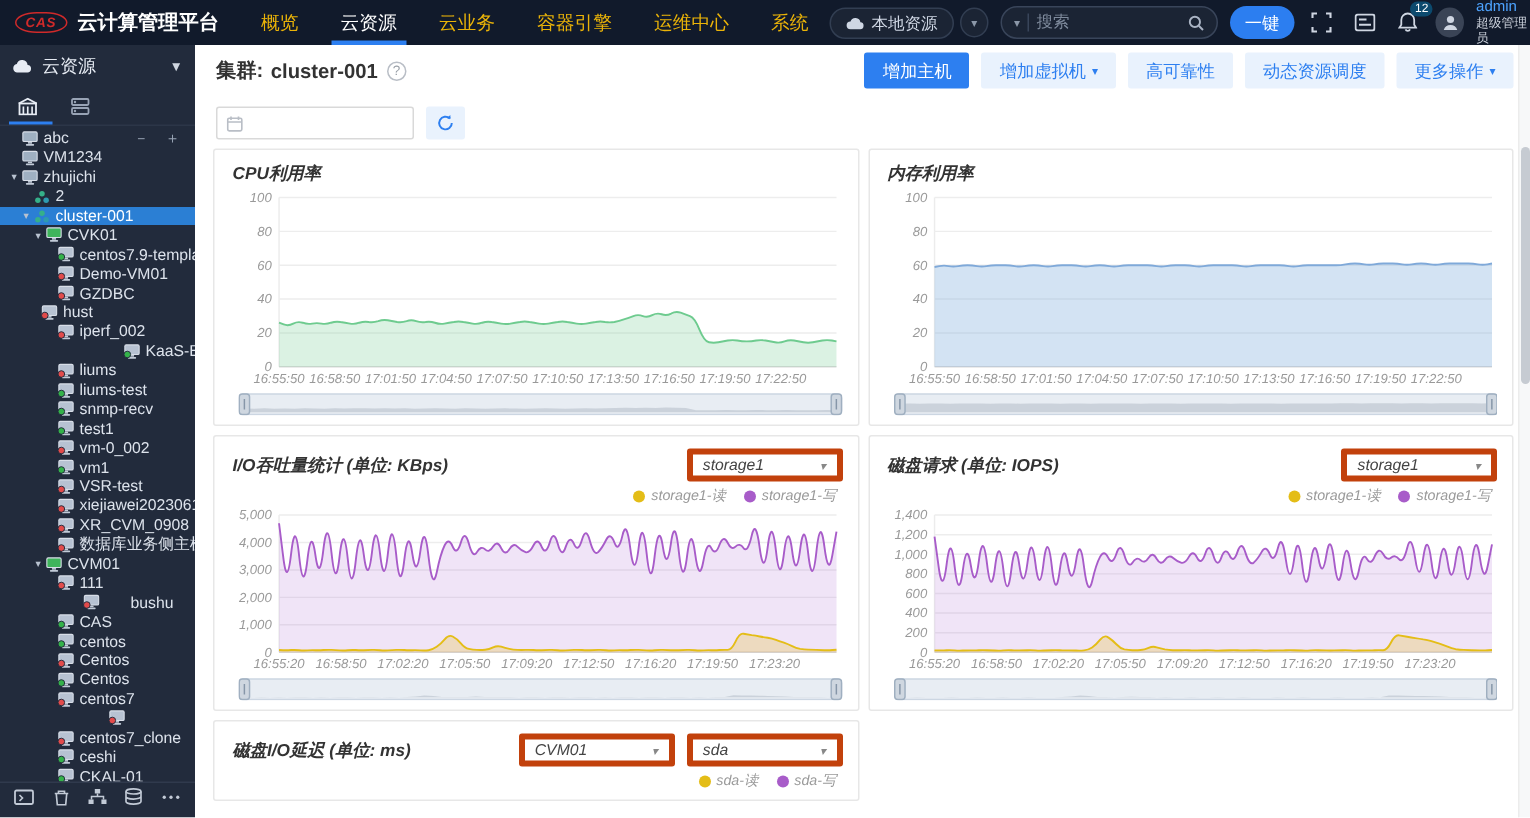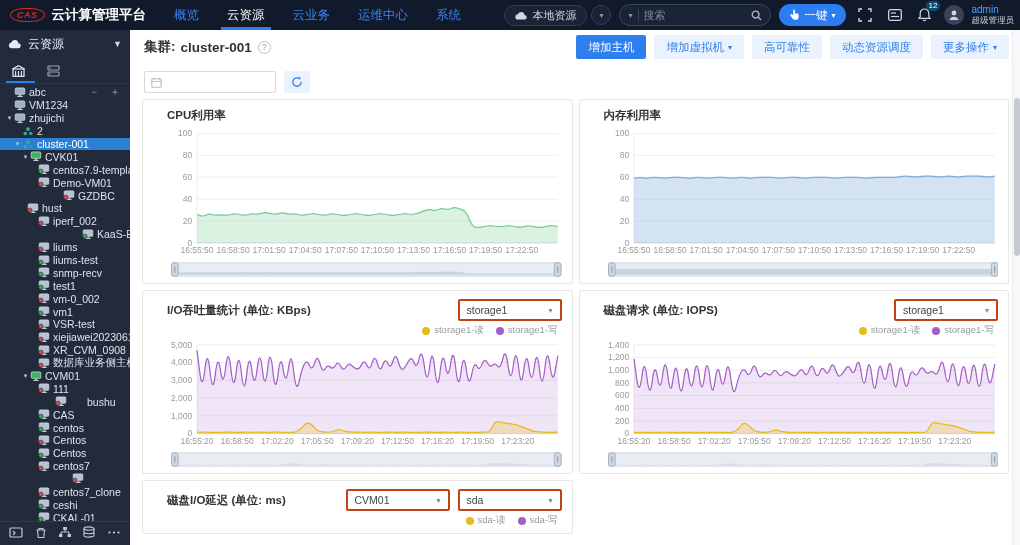--- a/index.html
+++ b/index.html
@@ -3,32 +3,32 @@
 <meta charset="utf-8">
 <style>
   * { box-sizing: border-box; margin: 0; padding: 0; }
   html,body { width:1020px; height:545px; overflow:hidden; font-family:"Liberation Sans",sans-serif; background:#fff; }
   
   .navbar { height:30px; background:#111a2b; display:flex; align-items:stretch; color:#c3ccda; position:relative; }
   .brand { display:flex; align-items:center; gap:7px; padding:0 14px 0 10px; }
   .logo { border:1.5px solid #d02a2a; color:#d02a2a; border-radius:50%/60%; font-size:9px; font-style:italic; font-weight:bold; padding:1px 6px; letter-spacing:0.5px; }
   .app-title { color:#fff; font-weight:bold; font-size:13.5px; white-space:nowrap; }
   .menu { display:flex; align-items:stretch; }
-  .nav-item { display:flex; align-items:center; padding:0 14px; font-size:12.5px; color:#3b82f6; cursor:pointer; position:relative; white-space:nowrap; }
+  .nav-item { display:flex; align-items:center; padding:0 14px; font-size:12.5px; color:#eab308; cursor:pointer; position:relative; white-space:nowrap; }
   .nav-item.active { color:#fff; }
   .nav-item.active::after { content:""; position:absolute; left:8px; right:8px; bottom:0; height:3px; background:#2d7ff0; }
   .nav-right { margin-left:auto; display:flex; align-items:center; gap:8px; padding-right:6px; }
   .pill { background:#1b2434; border:1px solid #323e52; border-radius:12px; height:21px; display:flex; align-items:center; gap:5px; padding:0 10px; font-size:11px; color:#cfd7e4; white-space:nowrap; }
   .caret-btn { width:20px; height:20px; border:1px solid #323e52; border-radius:50%; background:#1b2434; color:#8b97a8; font-size:8px; display:flex; align-items:center; justify-content:center; margin-left:-4px; }
   .search { background:#1b2434; border:1px solid #39455a; border-radius:12px; height:22px; width:152px; display:flex; align-items:center; padding:0 8px; gap:5px; }
   .search .sc { color:#8b97a8; font-size:8px; }
   .search .div { width:1px; height:12px; background:#39455a; }
   .search input { flex:1; background:transparent; border:none; outline:none; color:#cfd7e4; font-size:11px; width:60px; font-family:"Liberation Sans",sans-serif; }
   .search input::placeholder { color:#7e8a9c; }
-  .onekey { background:#2c7ef0; border-radius:12px; height:22px; display:flex; align-items:center; gap:4px; padding:0 10px; color:#fff; font-size:11.5px; white-space:nowrap; }
+  .onekey { background:#2c7ef0; border-radius:12px; height:22px; display:flex; align-items:center; gap:4px; padding:0 10px; color:#fff; font-size:11.5px; white-space:nowrap;flex-direction:column; }
   .onekey .oc { font-size:8px; }
   .nv-icon { width:22px; height:22px; display:flex; align-items:center; justify-content:center; position:relative; }
   .badge { position:absolute; top:-3px; left:12px; background:#0c4a6e; color:#fff; font-size:8px; line-height:10px; padding:0 3px; border-radius:6px; }
   .avatar { width:20px; height:20px; border-radius:50%; background:#3a4456; display:flex; align-items:center; justify-content:center; }
   .userblk { display:flex; flex-direction:column; line-height:10px; }
   .userblk .un { color:#4da3ff; font-size:10px; }
   .userblk .ur { color:#cdd3dd; font-size:8.5px; }
   
   .layout { display:flex; height:515px; position:relative; }
   
@@ -58,25 +58,25 @@
   .btn .bc { font-size:8px; }
   .tabs { display:flex; gap:26px; padding:0 16px; border-bottom:1px solid #e6e6e6; height:26px; }
   .tab { font-size:12px; color:#555; display:flex; align-items:center; position:relative; cursor:pointer; white-space:nowrap; }
   .tab.active { color:#2d7ff0; }
   .tab.active::after { content:""; position:absolute; left:0; right:0; bottom:-1px; height:2px; background:#2d7ff0; }
   .filter-row { display:flex; align-items:center; gap:8px; padding:7px 0 4px 14px; }
   .date-input { width:132px; height:22px; border:1px solid #d9d9d9; border-radius:2px; display:flex; align-items:center; padding:0 6px; }
   .refresh-btn { width:26px; height:22px; background:#e9f2fd; border-radius:2px; display:flex; align-items:center; justify-content:center; cursor:pointer; }
   
   .charts { display:grid; grid-template-columns:1fr 1fr; gap:6px; padding:2px 2px 0 12px; }
-  .chart-card { border:1px solid #e7e7e7; border-radius:2px; background:#fff; padding:6px 8px 6px 20px; }
+  .chart-card { border:1px solid #e7e7e7; border-radius:2px; background:#fff; padding:6px 8px 6px 8px;font-style:italic; }
   .card-title-row { display:flex; align-items:center; justify-content:space-between; padding:2px 2px 2px 4px; }
   .card-title { font-size:11.5px; font-weight:bold; color:#333; }
   .sel-wrap { display:flex; gap:8px; }
-  .select { width:104px; height:22px; border:2px solid #c2410c; border-radius:2px; background:#fff; display:flex; align-items:center; justify-content:space-between; padding:0 7px; font-size:10.5px; color:#444; cursor:pointer; }
+  .select { width:104px; height:22px; border:4px solid #c2410c; border-radius:2px; background:#fff; display:flex; align-items:center; justify-content:space-between; padding:0 7px; font-size:10.5px; color:#444; cursor:pointer; }
   .select .caret { color:#888; font-size:8px; }
   .legend { display:flex; justify-content:flex-end; gap:12px; padding:1px 6px 0 0; height:14px; }
   .lg-item { display:flex; align-items:center; gap:4px; font-size:9.5px; color:#999; cursor:pointer; }
   .lg-dot { width:8px; height:8px; border-radius:50%; }
   .chart-svg { display:block; width:100%; }
   .slider-svg { display:block; width:calc(100% - 10px); margin:3px 2px 0 8px; }
   
   .vscroll { position:absolute; right:0; top:0; bottom:0; width:8px; background:#f7f8f9; border-left:1px solid #ececec; }
   .vthumb { position:absolute; top:68px; height:158px; left:1px; width:6px; border-radius:3px; background:#c6cbd2; }
 </style>
@@ -85,20 +85,21 @@
 
 <div class="navbar">
   <div class="brand">
     <span class="logo">CAS</span>
     <span class="app-title">云计算管理平台</span>
   </div>
   <nav class="menu">
       <div class="nav-item">概览</div>
       <div class="nav-item active">云资源</div>
       <div class="nav-item">云业务</div>
+      <div class="nav-item">容器引擎</div>
       <div class="nav-item">运维中心</div>
       <div class="nav-item">系统</div>
     </nav>
   <div class="nav-right">
     <div class="pill">
       <svg width="12" height="9" viewBox="0 0 12 9">
           <path d="M3 8.5h6.2a2.3 2.3 0 0 0 .4-4.6A3.4 3.4 0 0 0 3 3.3 2.6 2.6 0 0 0 3 8.5z" fill="#cfd7e4"></path>
         </svg>
       <span>本地资源</span>
     </div>
@@ -250,21 +251,21 @@
         <div class="trow" style="padding-left: 29px;">
           <span class="tcaret"></span>
           <svg viewBox="0 0 12 12" class="ticon">
             <rect x="0.8" y="1" width="10.4" height="7" rx="1" fill="#b7c2d2" stroke="#d8dee8" stroke-width="0.8"></rect>
             <rect x="4.5" y="8.4" width="3" height="1.2" fill="#c2cbd8"></rect>
             <rect x="3" y="9.8" width="6" height="1.2" rx="0.5" fill="#c2cbd8"></rect>
             <circle cx="2.6" cy="8" r="2.4" fill="#e24b4b" stroke="#222b3c" stroke-width="0.7"></circle>
           </svg>
           <span class="tlabel">Demo-VM01</span>
         </div>
-        <div class="trow" style="padding-left: 29px; margin-left: 25px;">
+        <div class="trow" style="padding-left: 29px;">
           <span class="tcaret"></span>
           <svg viewBox="0 0 12 12" class="ticon">
             <rect x="0.8" y="1" width="10.4" height="7" rx="1" fill="#b7c2d2" stroke="#d8dee8" stroke-width="0.8"></rect>
             <rect x="4.5" y="8.4" width="3" height="1.2" fill="#c2cbd8"></rect>
             <rect x="3" y="9.8" width="6" height="1.2" rx="0.5" fill="#c2cbd8"></rect>
             <circle cx="2.6" cy="8" r="2.4" fill="#e24b4b" stroke="#222b3c" stroke-width="0.7"></circle>
           </svg>
           <span class="tlabel">GZDBC</span>
         </div>
         <div class="trow" style="padding-left: 18px;">

